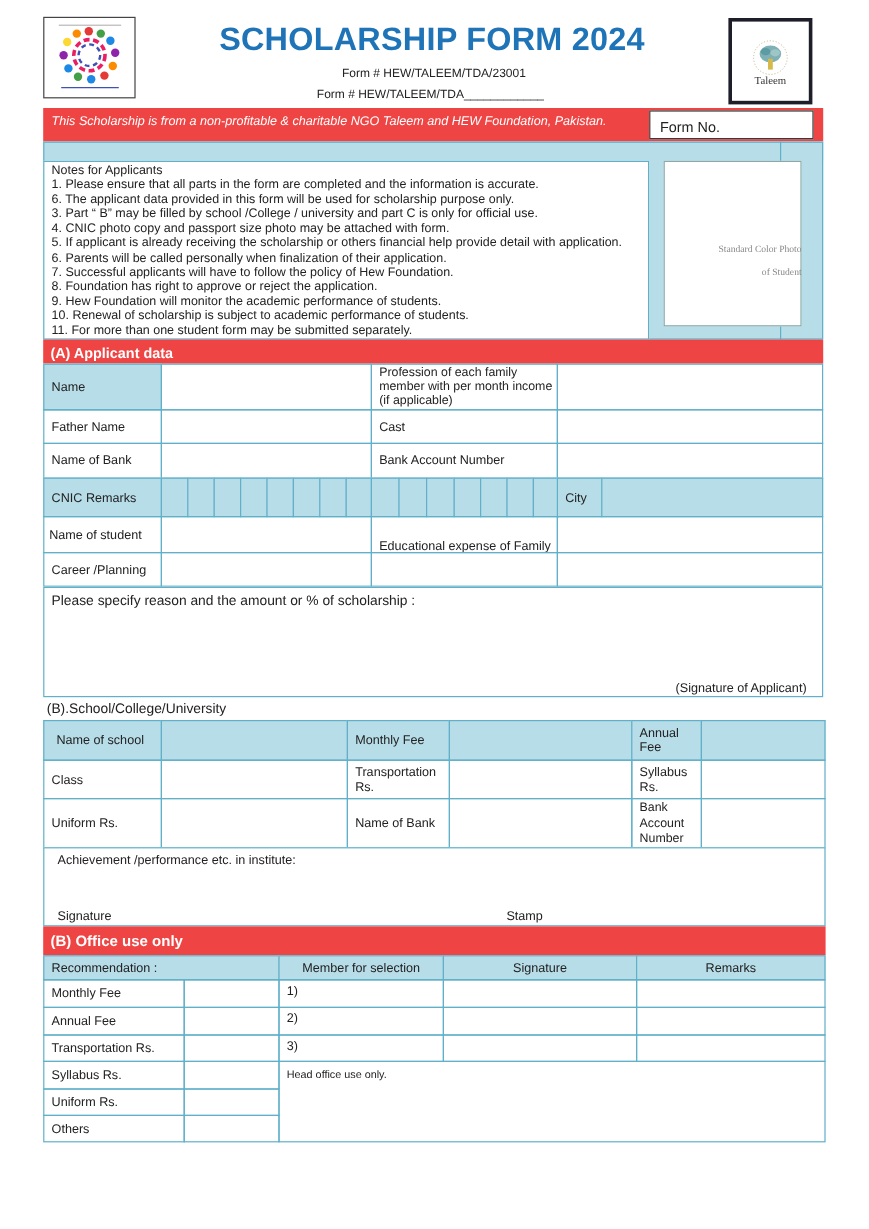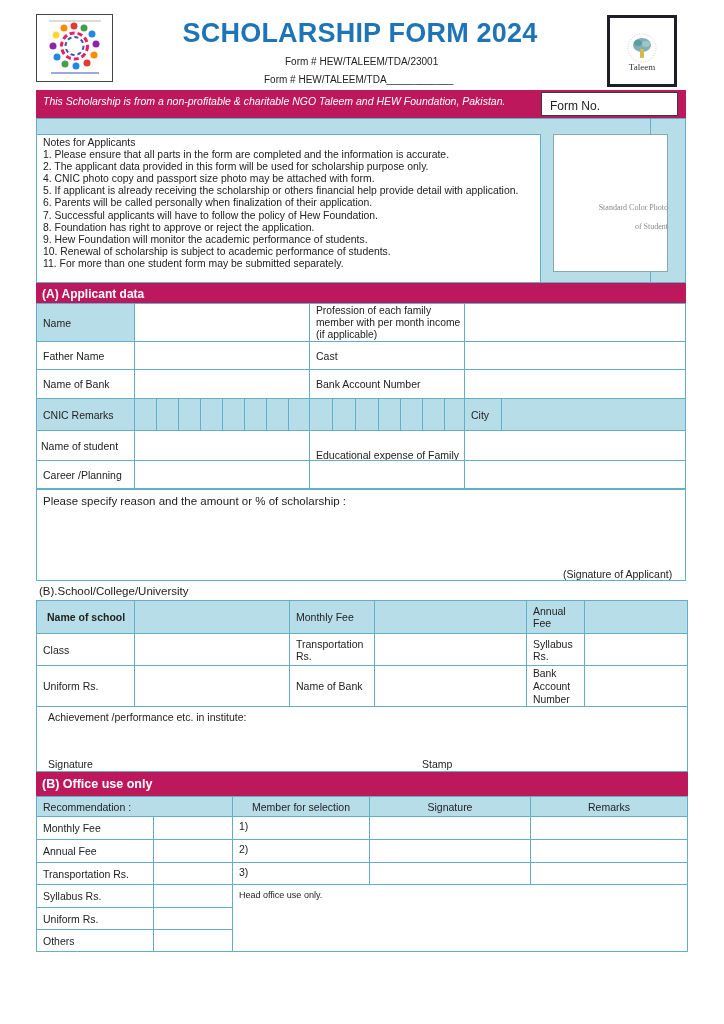--- a/index.html
+++ b/index.html
@@ -1,19 +1,19 @@
 <!DOCTYPE html>
 <html><head>
 <meta charset="utf-8">
 <style>
   * { box-sizing: border-box; margin: 0; padding: 0; }
   html, body { width: 724px; height: 1024px; background: #ffffff; overflow: hidden; }
   body { position: relative; font-family: "Liberation Sans", sans-serif; color: #222; font-size: 10.5px; }
   .abs { position: absolute; }
-  .teal { background: #be185d; }
+  .teal { background: #ef4444; }
   .light { background: #b7dde8; }
 
   
   #logo-left { left: 36px; top: 14px; width: 77px; height: 68px; border: 1px solid #444; background:#fff; }
   #logo-right { left: 607px; top: 15px; width: 70px; height: 72px; border: 3px solid #1e1e2a; background:#fff; }
   #title { left: 150px; top: 18px; width: 420px; text-align: center; font-size: 27px; font-weight: bold; color: #1f74b8; letter-spacing: 0.2px; }
   #form-num-1 { left: 285px; top: 56px; font-size: 10px; color:#222; }
   #form-num-2 { left: 264px; top: 74px; font-size: 10px; color:#222; }
 
   
@@ -94,21 +94,22 @@
 <div class="abs" id="banner-text">This Scholarship is from a non-profitable &amp; charitable NGO Taleem and HEW Foundation, Pakistan.</div>
 <div class="abs" id="form-no-box">Form No.</div>
 
 <div class="abs light" id="notes-band"></div>
 <div class="abs light" id="photo-bg"></div>
 <div class="abs" id="photo-line"></div>
 <div class="abs" id="notes-outer"></div>
 <div class="abs" id="notes-box">
   <div>Notes for Applicants</div>
   <div>1. Please ensure that all parts in the form are completed and the information is accurate.</div>
-  <div>2. The applicant data provided in this form will be used for scholarship purpose only.</div>
+  <div>6. The applicant data provided in this form will be used for scholarship purpose only.</div>
+  <div>3. Part “ B” may be filled by school /College / university and part C is only for official use.</div>
   <div>4. CNIC photo copy and passport size photo may be attached with form.</div>
   <div>5. If applicant is already receiving the scholarship or others financial help provide detail with application.</div>
   <div>6. Parents will be called personally when finalization of their application.</div>
   <div>7. Successful applicants will have to follow the policy of Hew Foundation.</div>
   <div>8. Foundation has right to approve or reject the application.</div>
   <div>9. Hew Foundation will monitor the academic performance of students.</div>
   <div>10. Renewal of scholarship is subject to academic performance of students.</div>
   <div>11. For more than one student form may be submitted separately.</div>
 </div>
 <div class="abs" id="photo-box"></div>
@@ -164,21 +165,21 @@
 <div class="cell" style="left:134px;top:460px;width:176px;height:29px;"></div>
 <div class="cell" style="left:309px;top:460px;width:156px;height:29px;"></div>
 <div class="cell" style="left:464px;top:460px;width:222px;height:29px;"></div>
 
 <div class="abs" id="reason-box"></div>
 <div class="abs" id="reason-label">Please specify reason and the amount or % of scholarship :</div>
 <div class="abs" id="sig-applicant">(Signature of Applicant)</div>
 
 <div class="abs" id="sec-b-title">(B).School/College/University</div>
 
-<div class="cell light" style="left:36px;top:600px;width:99px;height:34px;padding-left:10px;font-weight:bold;">Name of school</div>
+<div class="cell light" style="left:36px;top:600px;width:99px;height:34px;padding-left:10px;">Name of school</div>
 <div class="cell light" style="left:134px;top:600px;width:156px;height:34px;"></div>
 <div class="cell light" style="left:289px;top:600px;width:86px;height:34px;">Monthly Fee</div>
 <div class="cell light" style="left:374px;top:600px;width:153px;height:34px;"></div>
 <div class="cell light" style="left:526px;top:600px;width:59px;height:34px;">Annual Fee</div>
 <div class="cell light" style="left:584px;top:600px;width:104px;height:34px;"></div>
 
 <div class="cell" style="left:36px;top:633px;width:99px;height:33px;">Class</div>
 <div class="cell" style="left:134px;top:633px;width:156px;height:33px;"></div>
 <div class="cell" style="left:289px;top:633px;width:86px;height:33px;">Transportation Rs.</div>
 <div class="cell" style="left:374px;top:633px;width:153px;height:33px;"></div>

